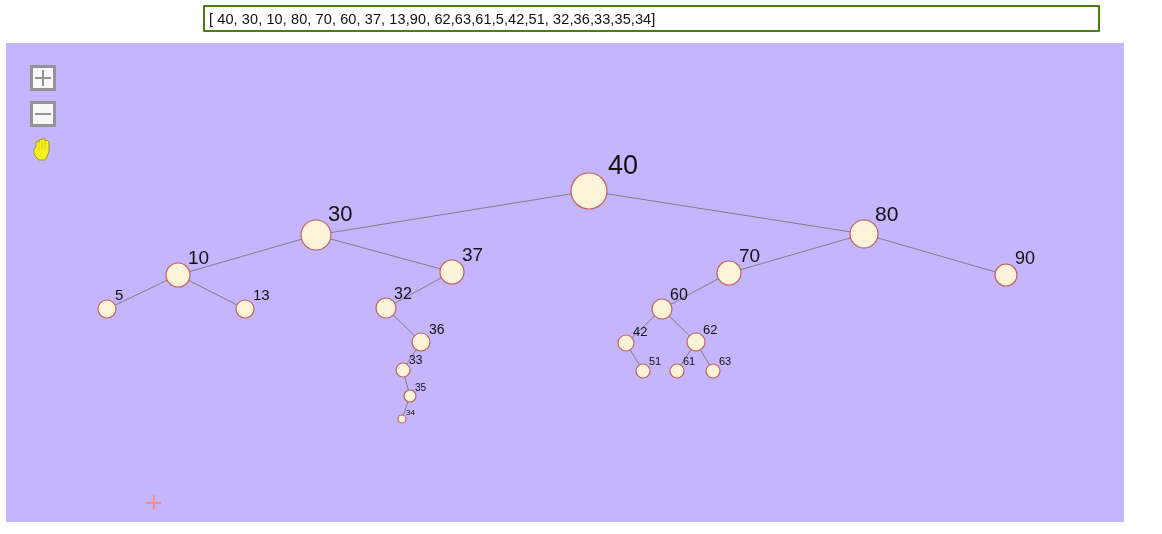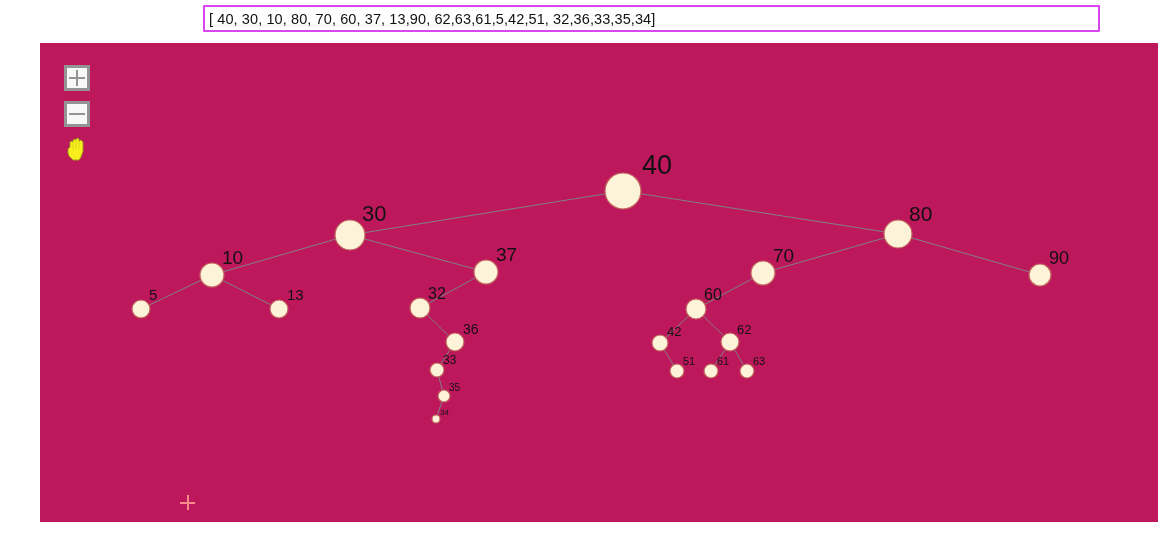--- a/index.html
+++ b/index.html
@@ -34,39 +34,39 @@
     line-height: 18px;
     white-space: nowrap;
   }
   #array-input {
     position: absolute;
     left: 203px;
     top: 5px;
     width: 897px;
     height: 27px;
     box-sizing: border-box;
-    border: 2px solid #d946ef;
+    border: 2px solid #4d7c0f;
     border-radius: 1px;
     background: #ffffff;
     font-family: "Liberation Sans", sans-serif;
     font-size: 14.5px;
     color: #111111;
     padding: 0 4px;
     outline: none;
     letter-spacing: 0.1px;
   }
 
   
   #tree-canvas {
     position: absolute;
-    left: 40px;
+    left: 6px;
     top: 43px;
     width: 1118px;
     height: 479px;
-    background: #be185d;
+    background: #c4b5fd;
   }
 
   
   .tool-btn {
     position: absolute;
     width: 26px;
     height: 26px;
     box-sizing: border-box;
     border: 3px solid #949494;
     background: #f8f8f8;

